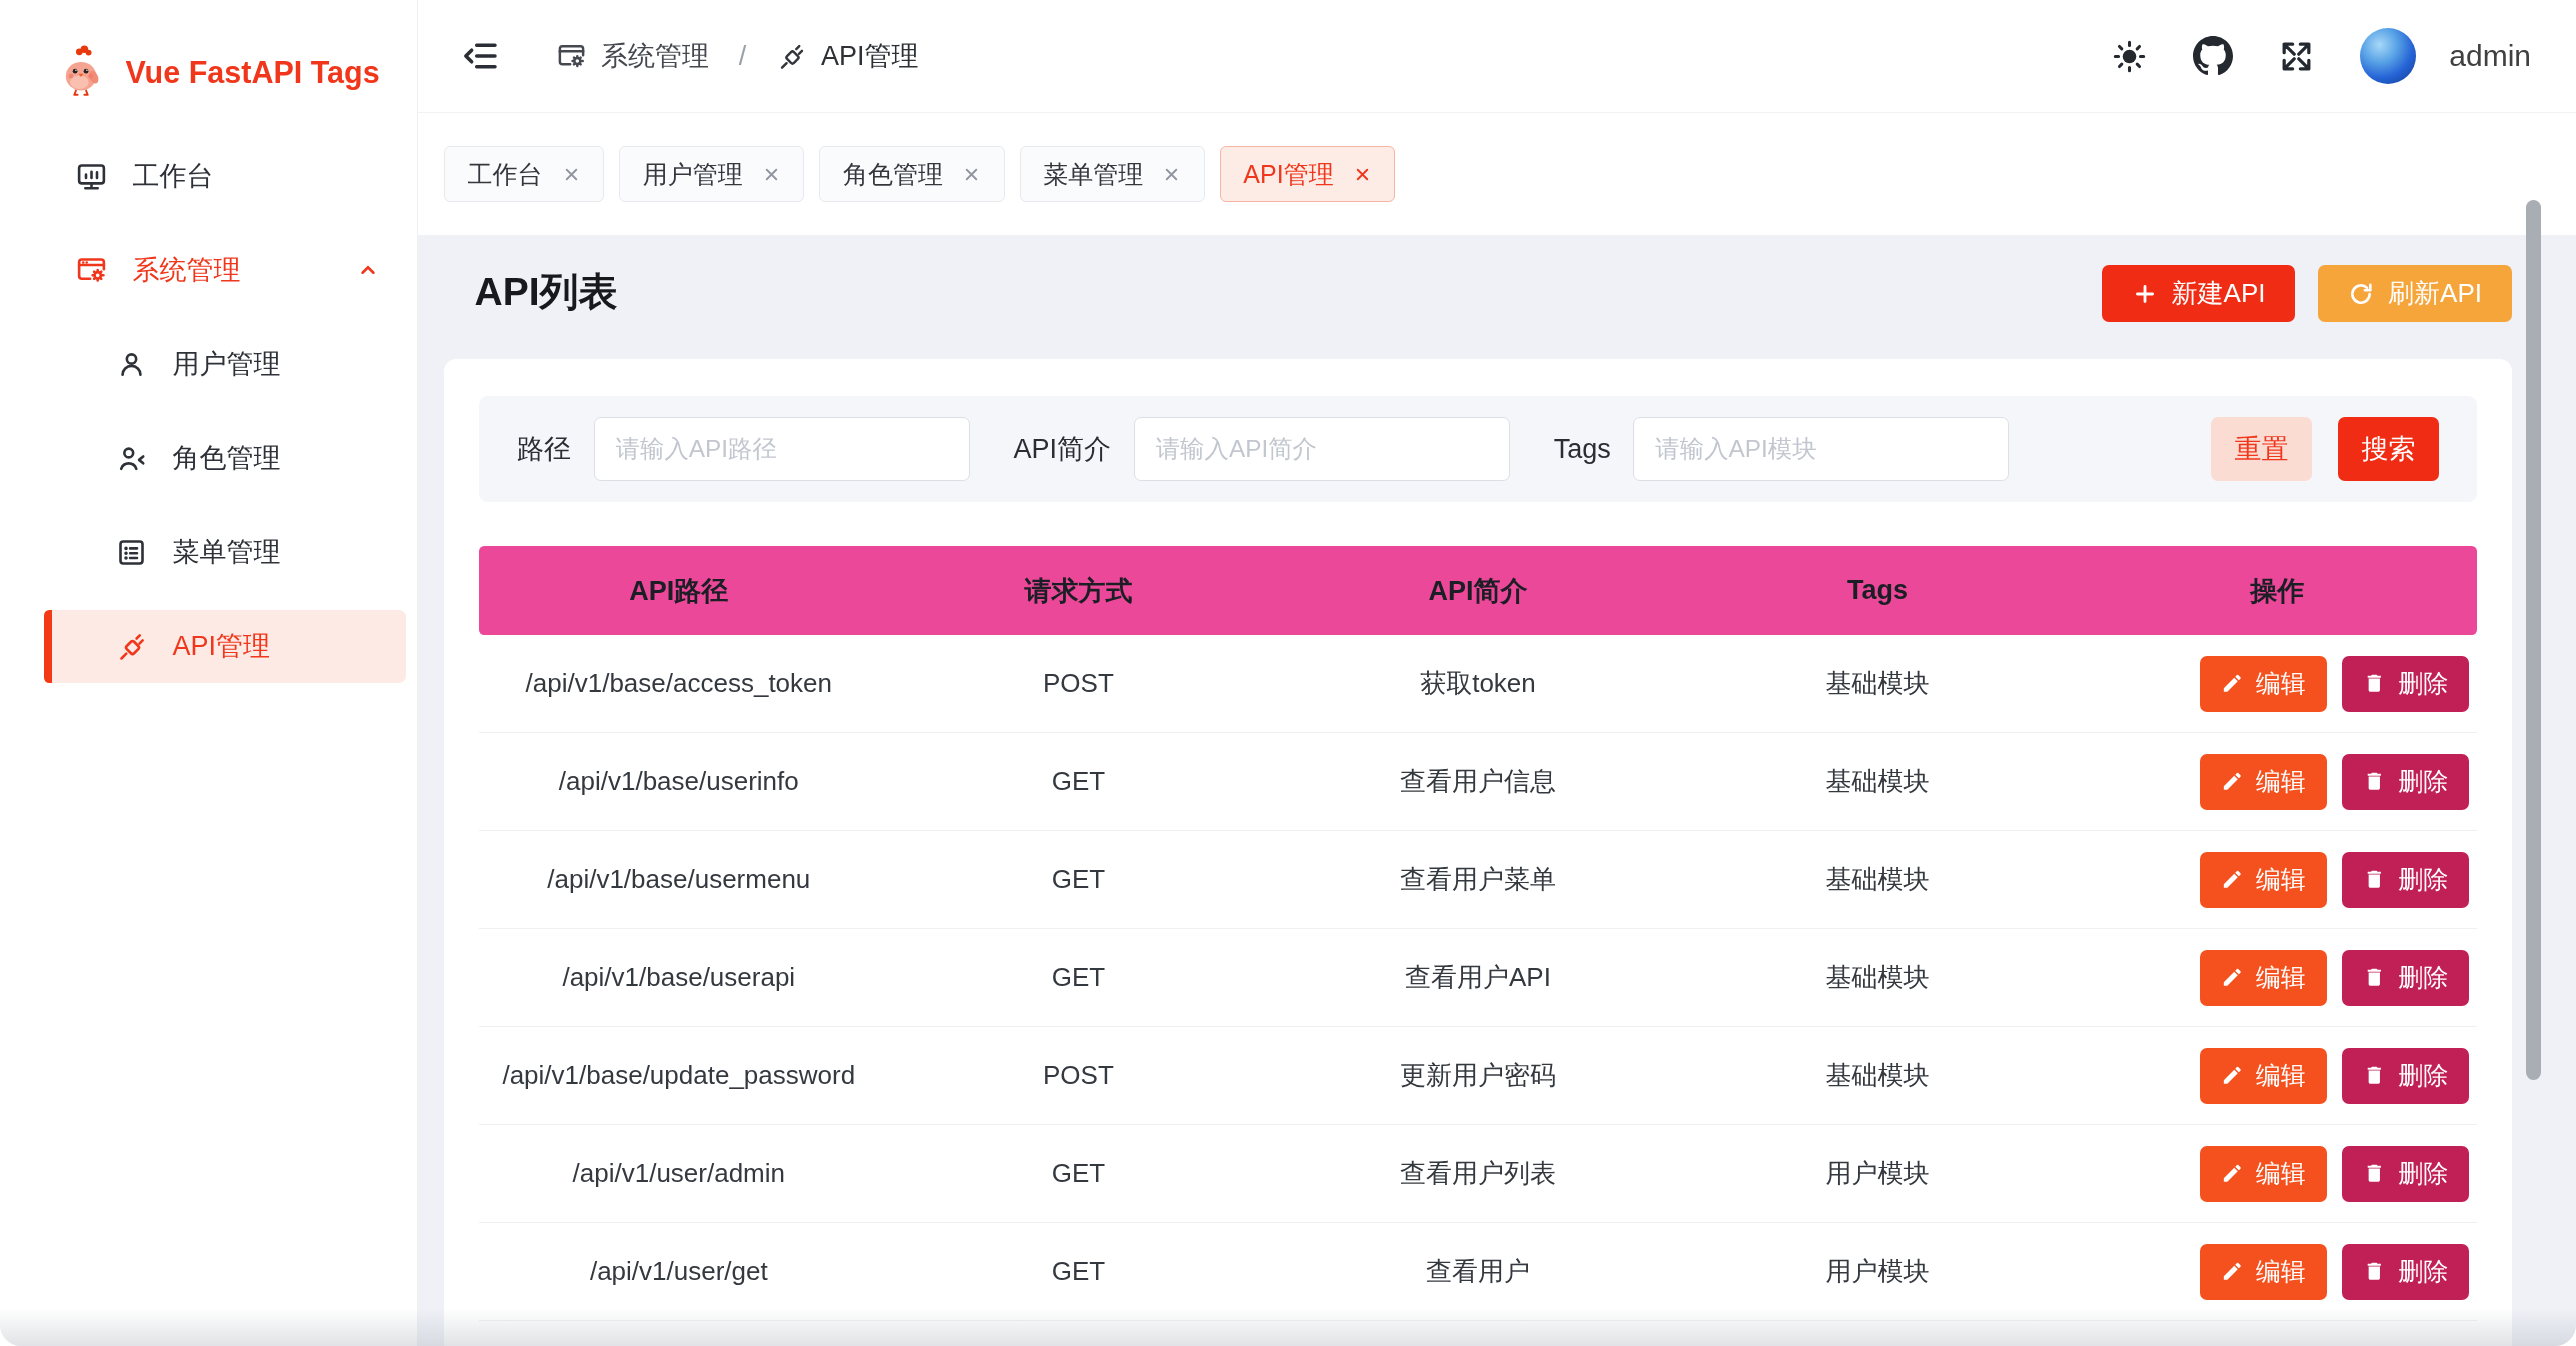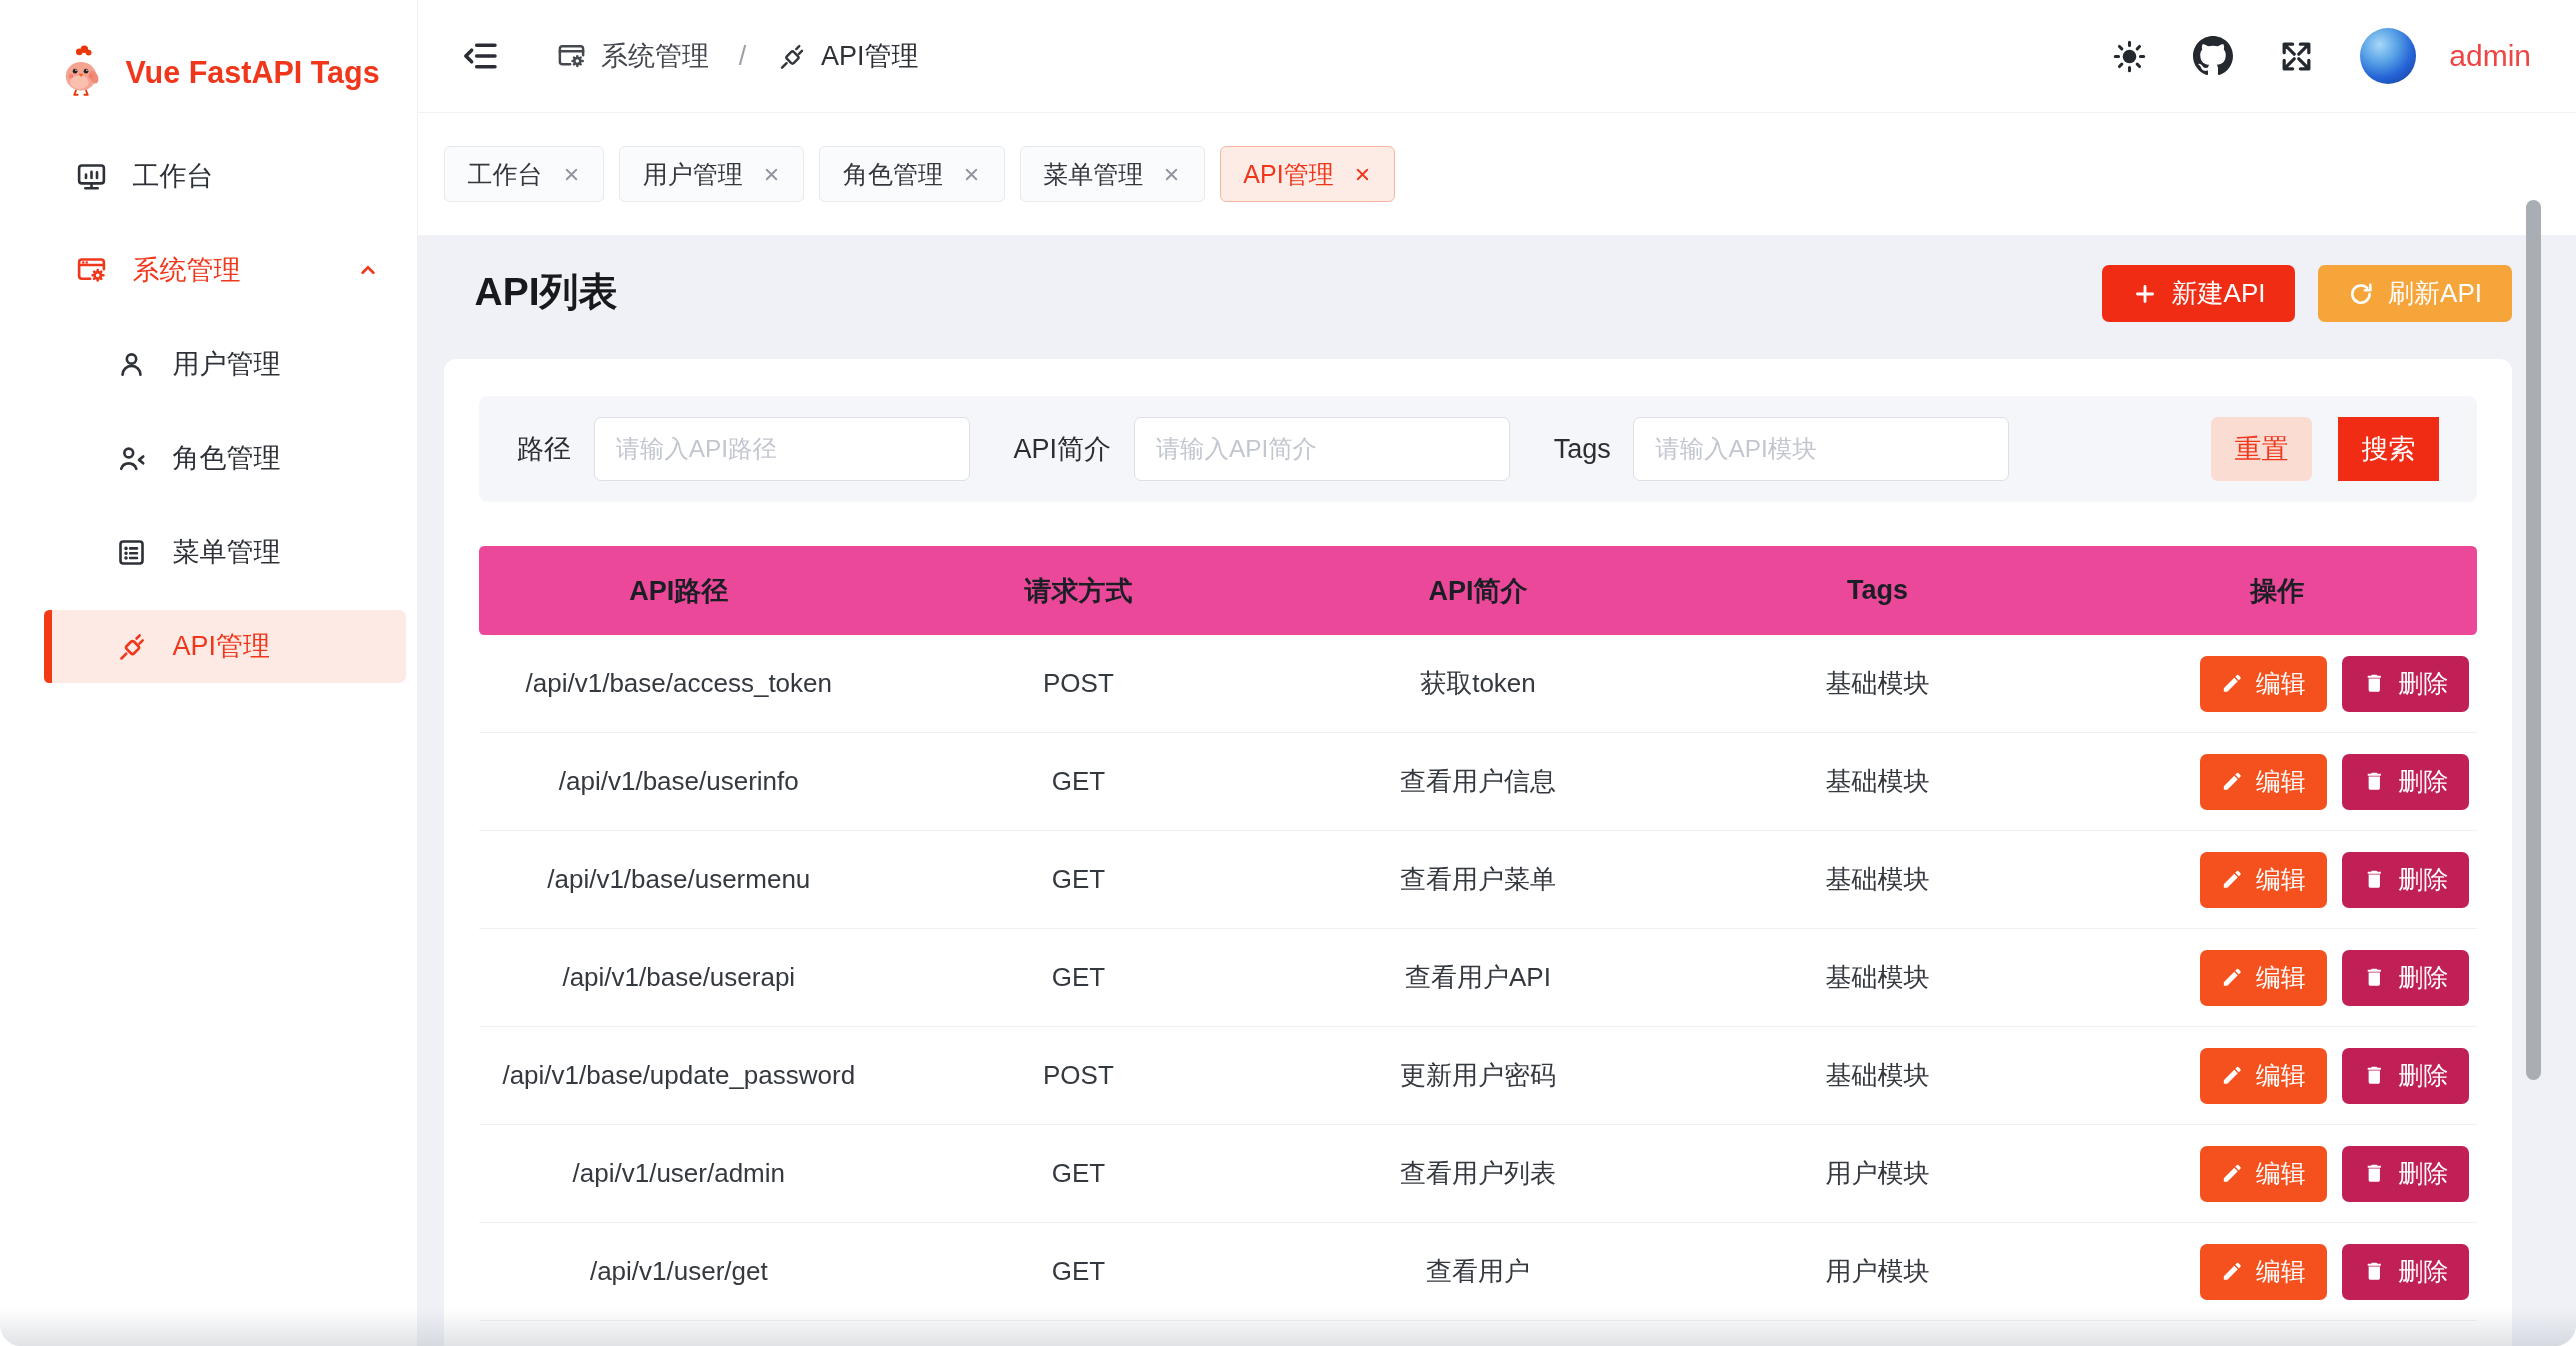--- a/index.html
+++ b/index.html
@@ -24,21 +24,21 @@
 
   
   .main { flex:1; display:flex; flex-direction:column; min-width:0; }
   .topbar { height:113px; flex:none; display:flex; align-items:center; padding:0 45px 0 42px; border-bottom:1.7px solid #f2f2f5; background:#fff; }
   .crumb { display:flex; align-items:center; gap:14px; margin-left:56px; font-size:27px; color:#45494f; }
   .crumb .sep { color:#9aa0a6; margin:0 15.7px; }
   .crumb .cur { color:#2d3136; }
   .top-right { margin-left:auto; display:flex; align-items:center; gap:45px; }
   .avatar { width:56px; height:56px; border-radius:50%;
     background:radial-gradient(circle at 35% 30%, #a8d8f8 0%, #5aa4e6 32%, #2563d6 62%, #123a8c 100%); }
-  .username { font-size:30px; color:#ef4444; margin-left:-12.2px; }
+  .username { font-size:30px; color:#404040; margin-left:-12.2px; }
   .icon-btn { display:inline-flex; cursor:pointer; color:#24292f; }
 
   
   .tagbar { height:122px; flex:none; display:flex; align-items:center; gap:15px; padding:0 26px; background:#fff; }
   .tag { height:56px; padding:0 22.6px; border-radius:6.1px; border:1.7px solid #e7e9ed; background:#fafbfd;
          display:inline-flex; align-items:center; gap:19px; font-size:25px; color:#34383e; cursor:pointer; }
   .tag .x { display:inline-flex; color:#9095a0; }
   .tag.active { background:#fdece5; border-color:#f6b5a2; color:#f0371c; }
   .tag.active .x { color:#f0371c; }
 
@@ -55,21 +55,21 @@
   .card { margin-top:37px; width:2068px; min-height:1001px; background:#fff; border-radius:12.2px; padding:37px 35px; }
 
   .filterbar { height:106px; background:#f5f6fa; border-radius:8.7px; display:flex; align-items:center; padding:0 38px; }
   .f-group { display:flex; align-items:center; margin-right:44px; }
   .f-label { font-size:27px; color:#2a2e34; margin-right:22.6px; white-space:nowrap; }
   .f-input { width:376px; height:64px; background:#fff; border:1.7px solid #dcdfe6; border-radius:7px;
              padding:17px 21px; font-size:24.4px; color:#333; outline:none; font-family:inherit; }
   .f-input::placeholder { color:#c2c7cf; }
   .filter-actions { margin-left:auto; display:flex; gap:26px; }
   .btn-reset { width:101px; height:64px; background:#fadcd3; color:#f0371c; font-size:27px; border:none; border-radius:7px; cursor:pointer; }
-  .btn-search { width:101px; height:64px; background:#f02c15; color:#fff; font-size:27px; border:none; border-radius:0; cursor:pointer; }
+  .btn-search { width:101px; height:64px; background:#f02c15; color:#fff; font-size:27px; border:none; border-radius:7px; cursor:pointer; }
 
   .table { margin-top:44px; }
   .thead { display:flex; height:89px; background:#ec4899; border-radius:5.2px; align-items:center;
            font-weight:700; font-size:27px; color:#1b1e24; }
   .cell { flex:1; text-align:center; }
   .trow { display:flex; height:98px; align-items:center; border-bottom:1.7px solid #eef0f4; font-size:26px; color:#34383f; }
   .actions { display:flex; justify-content:flex-end; align-items:center; }
   .row-btn { height:56px; padding:0 21px; border:none; border-radius:7px; color:#fff; font-size:25px;
              display:inline-flex; align-items:center; gap:12.2px; margin:0 7.8px; cursor:pointer; }
   .row-btn.edit { background:#f4511e; }

